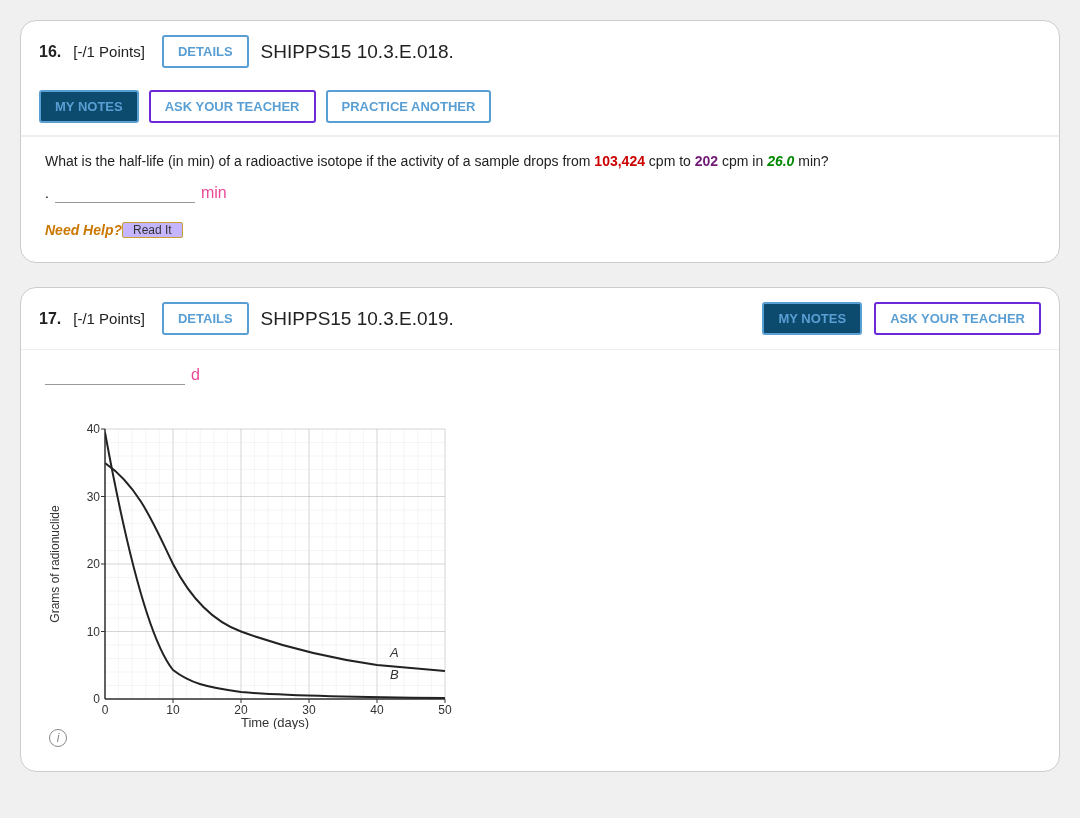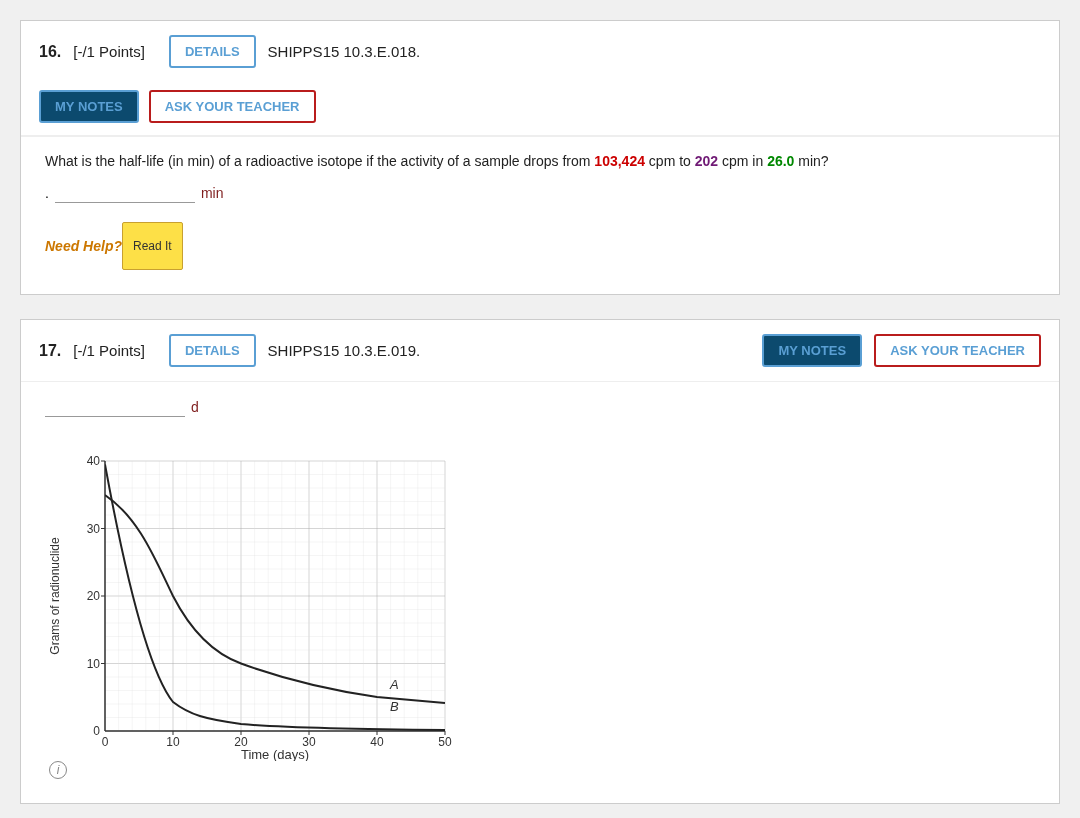--- a/index.html
+++ b/index.html
@@ -5,39 +5,39 @@
     * { box-sizing: border-box; margin: 0; padding: 0; }
     body {
       font-family: Arial, sans-serif;
       background: #f0f0f0;
       padding: 20px;
       font-size: 14px;
     }
     .question-card {
       background: #fff;
       border: 1px solid #ccc;
-      border-radius: 0;
+      border-radius: 16px;
       margin-bottom: 24px;
     }
     .question-header {
       display: flex;
       align-items: center;
       padding: 14px 18px;
       gap: 12px;
       flex-wrap: wrap;
     }
     .question-number {
       font-weight: bold;
       font-size: 16px;
       color: #222;
     }
     .points-label {
       font-size: 15px;
       color: #222;
-      margin-right: 12px;
+      margin-right: 5px;
     }
     .btn {
       border: none;
       cursor: pointer;
       padding: 7px 14px;
       font-size: 13px;
       font-weight: bold;
       border-radius: 3px;
     }
     .btn-details {
@@ -45,82 +45,82 @@
       border: 2px solid #5a9fd4;
       color: #5a9fd4;
     }
     .btn-notes {
       background: #0c4a6e;
       border: 2px solid #5a9fd4;
       color: #5a9fd4;
     }
     .btn-ask {
       background: #fff;
-      border: 2px solid #b91c1c;
+      border: 2px solid #6d28d9;
       color: #5a9fd4;
     }
     .btn-practice {
       background: #fff;
       border: 2px solid #5a9fd4;
       color: #5a9fd4;
     }
     .code-label {
-      font-size: 15px;
+      font-size: 19px;
       color: #222;
       font-weight: normal;
     }
     .spacer { flex: 1; }
     .question-body {
       padding: 14px 24px 24px 24px;
       border-top: 1px solid #eee;
     }
     .question-text {
       font-size: 14px;
       color: #222;
       margin-bottom: 10px;
       line-height: 1.5;
     }
     .highlight-red { color: #cc0000; font-weight: bold; }
     .highlight-blue { color: #701a75; font-weight: bold; }
-    .highlight-green { color: #008800; font-weight: bold; }
+    .highlight-green { color: #008800; font-weight: bold; font-style: italic; }
     .answer-row {
       display: flex;
       align-items: center;
       gap: 6px;
       margin-bottom: 14px;
     }
     .answer-input {
       border: none;
       border-bottom: 1px solid #999;
       width: 140px;
       font-size: 14px;
       padding: 2px 4px;
       outline: none;
     }
     .unit-label {
-      font-size: 14px;
-      color: #7f1d1d;
+      font-size: 16px;
+      color: #ec4899;
     }
     .need-help-row {
       display: flex;
       align-items: center;
       margin-top: 19px;
     }
     .need-help-text {
       font-size: 14px;
       color: #cc7700;
       font-weight: bold;
       font-style: italic;
     }
     .btn-read-it {
-      background: #fde047;
+      background: #c4b5fd;
       border: 1px solid #c8a030;
       color: #333;
       font-size: 12px;
-      padding: 16px 10px;
+      padding: 0 10px;
       cursor: pointer;
       border-radius: 2px;
     }
     
     .graph-container {
       margin-top: 10px;
       display: inline-block;
     }
     svg.graph {
       display: block;
@@ -147,20 +147,21 @@
 <div class="question-card">
   <div class="question-header">
     <span class="question-number">16.</span>
     <span class="points-label">[-/1 Points]</span>
     <button class="btn btn-details">DETAILS</button>
     <span class="code-label">SHIPPS15 10.3.E.018.</span>
   </div>
   <div style="padding: 8px 18px 12px 18px; display:flex; gap:10px; flex-wrap:wrap; border-bottom: 1px solid #eee;">
     <button class="btn btn-notes">MY NOTES</button>
     <button class="btn btn-ask">ASK YOUR TEACHER</button>
+    <button class="btn btn-practice">PRACTICE ANOTHER</button>
   </div>
   <div class="question-body">
     <p class="question-text">
       <span>What is the half-life (in min) of a radioactive isotope if the activity of a sample drops from</span>
       <span class="highlight-red">103,424</span>
       <span>cpm to</span>
       <span class="highlight-blue">202</span>
       <span> cpm in </span>
       <span class="highlight-green">26.0</span>
       <span>min?</span>

